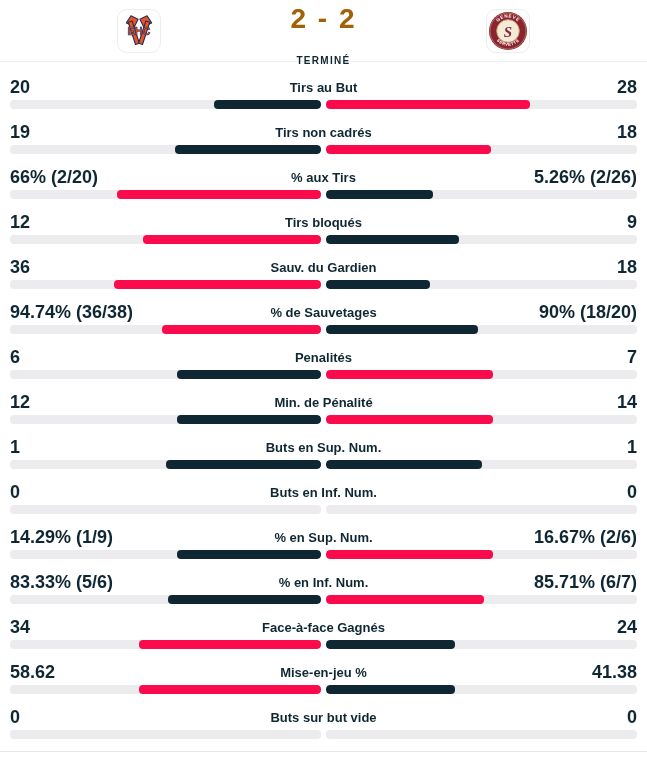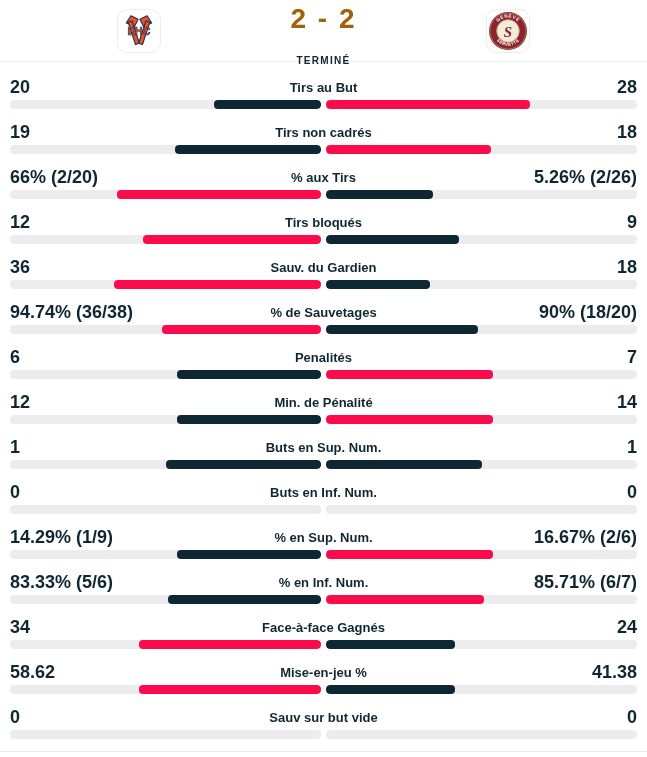--- a/index.html
+++ b/index.html
@@ -297,21 +297,21 @@
         <div class="fill" style="width: 58.62%; background: rgb(251, 10, 76);"></div>
       </div>
       <div class="half right">
         <div class="fill" style="width: 41.38%; background: rgb(15, 39, 51);"></div>
       </div>
     </div>
   </div>
 
   <div class="row">
     <div class="vals">
-      <span class="label">Sauv sur but vide</span>
+      <span class="label">Buts sur but vide</span>
       <span class="val left">0</span>
       <span class="val right">0</span>
     </div>
     <div class="bars">
       <div class="half left">
         <div class="fill"></div>
       </div>
       <div class="half right">
         <div class="fill"></div>
       </div>

